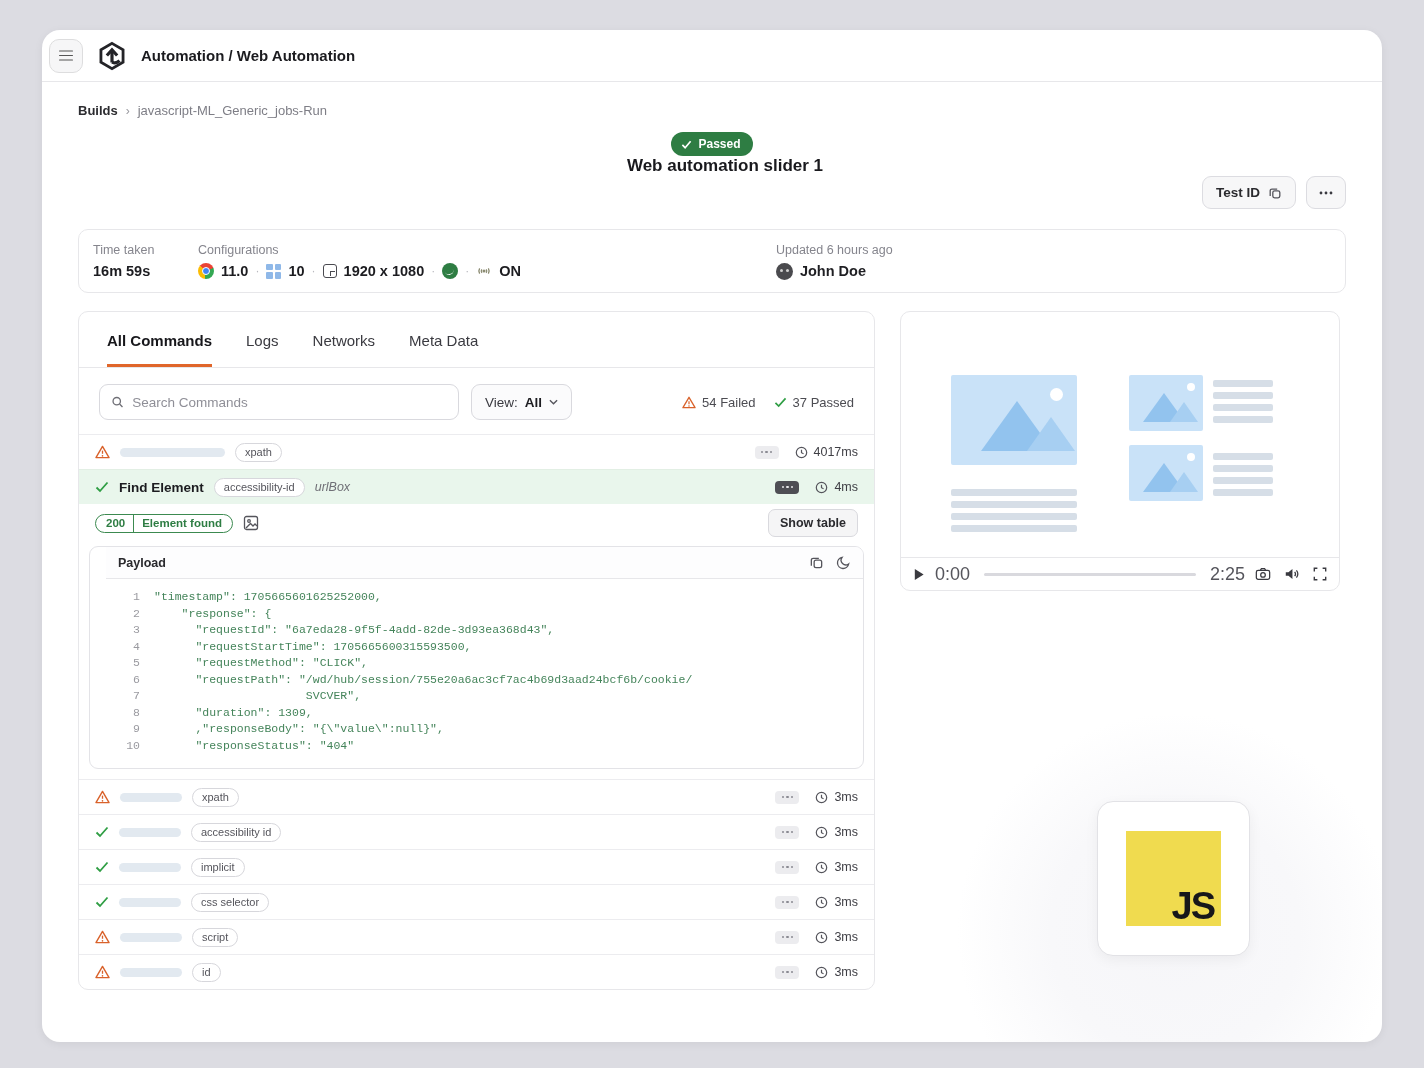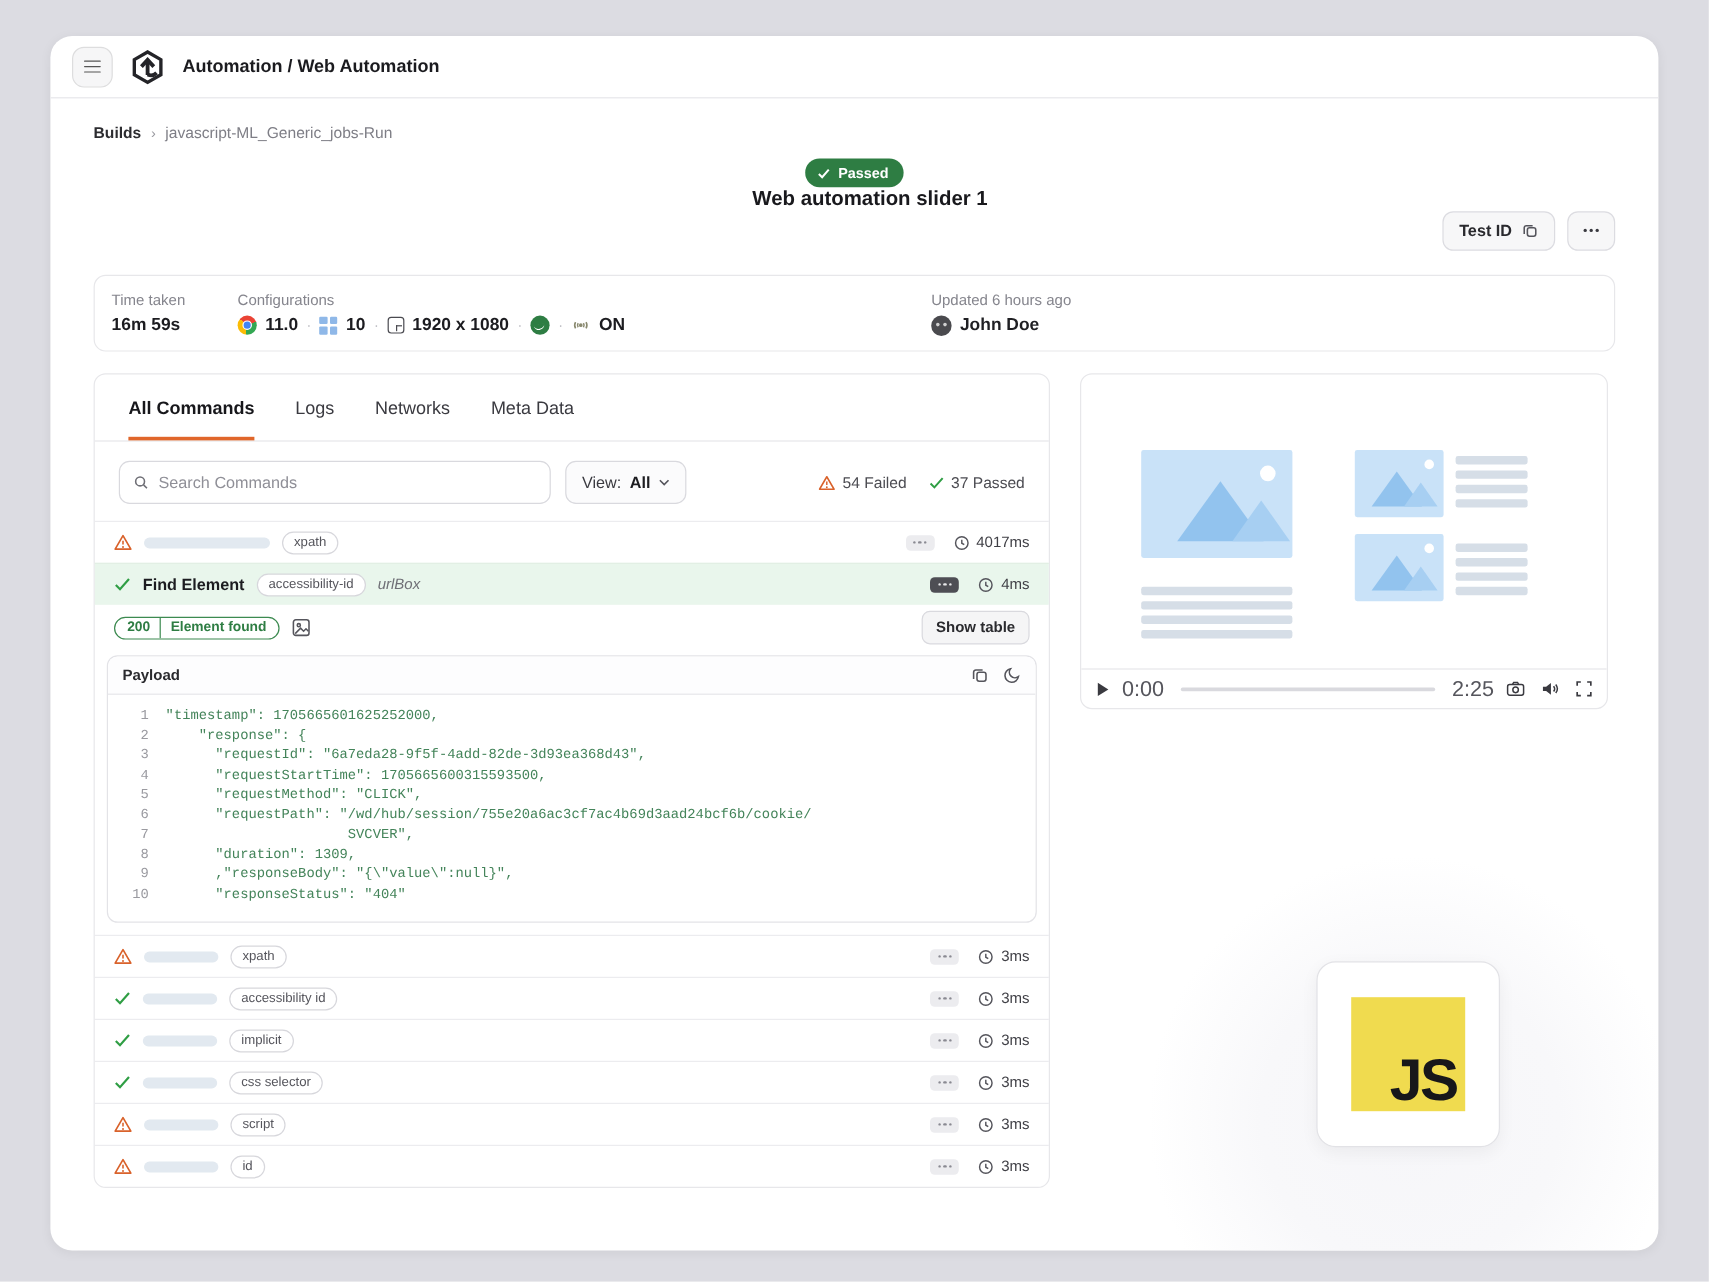--- a/index.html
+++ b/index.html
@@ -9,37 +9,37 @@
     font-family:"Liberation Sans", sans-serif;
     color:#1f1f23;
     overflow:hidden;
   }
   .app-card {
     position:absolute; left:42px; top:30px; width:1340px; height:1012px;
     background:#ffffff; border-radius:18px; box-shadow:0 2px 10px rgba(0,0,0,.06);
     overflow:hidden;
   }
   
-  .topbar { height:52px; display:flex; align-items:center; gap:14px; padding:0 18px; border-bottom:1px solid #e7e7ea; }
+  .topbar { height:52px; display:flex; align-items:center; gap:14px; padding:0 7px; border-bottom:1px solid #e7e7ea; }
   .hamburger-btn { width:34px; height:34px; border:1px solid #ddddde; background:#f6f6f7; border-radius:10px;
     display:flex; align-items:center; justify-content:center; cursor:pointer; }
   .hamburger-btn span { display:block; width:14px; height:1.8px; background:#555; border-radius:2px; box-shadow:0 4.5px 0 #555, 0 -4.5px 0 #555; }
   .topbar-title { font-size:15px; font-weight:700; color:#1b1b1f; }
   
   .page { padding:0 36px; position:relative; }
   .breadcrumb { display:flex; align-items:center; gap:8px; margin-top:21px; font-size:13px; }
   .crumb-root { color:#2c2c30; font-weight:600; }
   .crumb-sep { color:#9a9aa0; font-size:12px; }
   .crumb-current { color:#7e7e86; }
   .title-row { display:flex; align-items:center; margin-top:14px;flex-direction:column; }
   .status-badge { display:inline-flex; align-items:center; gap:6px; background:#2e7d43; color:#fff; font-size:12px; font-weight:600;
     border-radius:999px; padding:5px 12px 5px 10px; }
   .test-title { font-size:17px; font-weight:700; margin-left:26px; color:#19191d; }
   .title-actions { margin-left:auto; display:flex; gap:10px; }
-  .btn { display:inline-flex; align-items:flex-start; gap:8px; border:1px solid #dcdce1; background:#f7f7f8; border-radius:9px;
+  .btn { display:inline-flex; align-items:flex-end; gap:8px; border:1px solid #dcdce1; background:#f7f7f8; border-radius:9px;
     font-size:13.5px; font-weight:600; color:#2a2a2e; padding:8px 13px; cursor:pointer; }
   .btn.icon-only { padding:8px 11px; }
   
   .summary-bar { margin-top:20px; border:1px solid #e7e7ea; border-radius:10px; height:64px; display:flex; align-items:center; padding:0 14px; }
   .sum-col { display:flex; flex-direction:column; gap:6px; }
   .sum-label { font-size:12.5px; color:#85858d; }
   .sum-value { font-size:14.5px; font-weight:700; color:#1c1c20; }
   .col-time { width:105px; }
   .config-row { display:flex; align-items:center; gap:7px; font-size:14.5px; font-weight:700; color:#1c1c20; }
   .dot-sep { color:#b9b9bf; font-weight:400; font-size:12px; }
@@ -88,21 +88,21 @@
   .dots-pill.dark { background:#4e4e54; }
   .dots-pill.dark i { background:#e8e8ea; }
   .duration { display:flex; align-items:center; gap:6px; color:#3f3f45; font-size:12.5px; }
   
   .result-row { display:flex; align-items:center; gap:10px; height:38px; padding:0 16px; }
   .code-pill { display:flex; align-items:center; border:1.4px solid #3c8a50; border-radius:999px; overflow:hidden; font-size:11.5px; font-weight:700; color:#2e7d43;text-align:center; }
   .code-pill .code-num { padding:2.5px 8px 2.5px 10px; border-right:1.4px solid #3c8a50; }
   .code-pill .code-txt { padding:2.5px 10px 2.5px 8px; }
   .show-table-btn { margin-left:auto; border:1px solid #d9d9de; background:#f5f5f6; border-radius:7px; font-size:12.5px; font-weight:600; color:#2a2a2e; padding:6px 11px; cursor:pointer; }
   
-  .payload-box { margin:4px 10px 10px; border:1px solid #e3e3e7; border-radius:9px; overflow:hidden; }
+  .payload-box { margin:4px 10px 10px; border:1px solid #e3e3e7; border-radius:9px; overflow:hidden;padding-left:16px; }
   .payload-head { display:flex; align-items:center; height:32px; padding:0 12px; border-bottom:1px solid #e7e7ea; background:#fdfdfe; }
   .payload-title { font-size:12.5px; font-weight:700; color:#2a2a2e; }
   .payload-actions { margin-left:auto; display:flex; gap:12px; align-items:center; }
   .icon-btn { background:none; border:none; cursor:pointer; display:flex; padding:0; }
   .code-area { padding:10px 0 14px; font-family:"Liberation Mono","DejaVu Sans Mono",monospace; font-size:11.5px; line-height:16.5px; }
   .code-line { display:flex; }
   .line-no { width:34px; text-align:right; color:#9a9aa0; flex:0 0 34px; user-select:none; }
   .line-code { white-space:pre; color:#44845a; padding-left:14px; }
   
   .right-col { position:relative; width:440px; height:700px; }
@@ -115,21 +115,21 @@
   .mock-img .mtn { position:absolute; width:0; height:0; border-style:solid; border-color:transparent; }
   .sk-line { position:absolute; height:7px; border-radius:2px; background:#d6dee7; }
   .player-bar { height:33px; border-top:1px solid #e7e7ea; display:flex; align-items:center; padding:0 12px; gap:10px; }
   .time-label { font-size:18px; color:#55555c; }
   .progress-track { flex:1; height:3px; border-radius:2px; background:#d9d9de; margin:0 4px; cursor:pointer; }
   .player-icons { display:flex; align-items:center; gap:13px; }
   
   .js-card { position:absolute; left:197px; top:490px; width:153px; height:155px; background:#fff; border:1px solid #e2e2e6;
     border-radius:16px; box-shadow:0 4px 14px rgba(0,0,0,.05); display:flex; align-items:center; justify-content:center; }
   .js-logo { width:95px; height:95px; background:#f0db4f; display:flex; align-items:flex-end; justify-content:flex-end; padding:5px 7px; }
-  .js-logo span { font-size:49px; font-weight:700; color:#17171a; letter-spacing:-2px; line-height:.8; font-family:"Liberation Sans",sans-serif; }
+  .js-logo span { font-size:38px; font-weight:700; color:#17171a; letter-spacing:-2px; line-height:.8; font-family:"Liberation Sans",sans-serif; }
   svg { display:block; }
 </style>
 </head>
 <body>
 
 <div class="app-card">
 
   <div class="topbar">
     <div class="hamburger-btn">
         <span></span>

